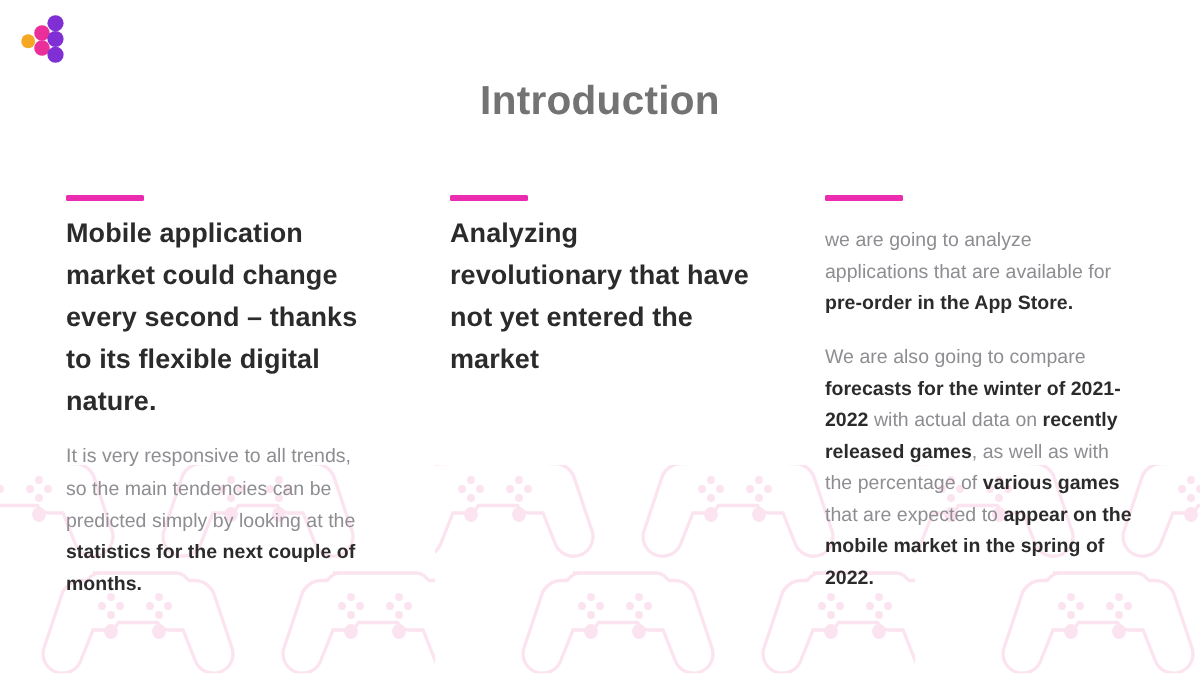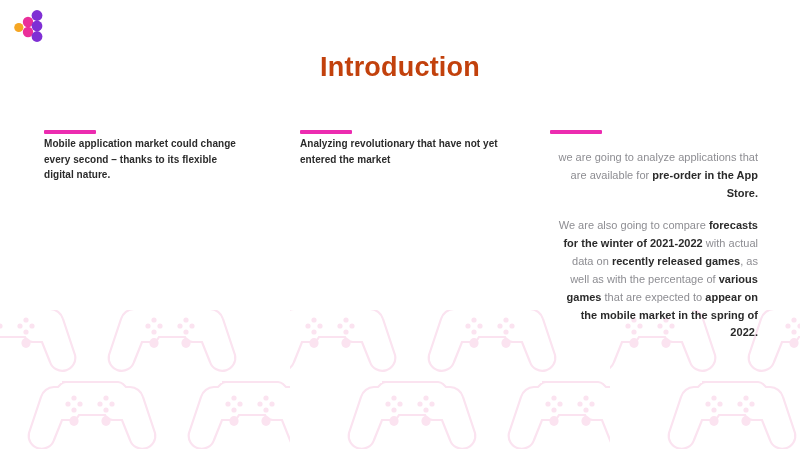--- a/index.html
+++ b/index.html
@@ -46,21 +46,21 @@
 
   
   .slide-title {
     position: absolute;
     left: 0;
     top: 52px;
     width: 800px;
     text-align: center;
     font-size: 27px;
     font-weight: bold;
-    color: #c2410c;
+    color: #737373;
     letter-spacing: 0.2px;
     z-index: 4;
   }
 
   
   .columns {
     position: absolute;
     left: 0;
     top: 130px;
     width: 800px;
@@ -76,35 +76,34 @@
   .col-2 { left: 550px; width: 208px; }
 
   .accent-bar {
     width: 52px;
     height: 4px;
     background: #ec2cb0;
     border-radius: 1px;
   }
 
   .col-heading {
-    margin-top: 2px;
-    font-size: 10px;
+    margin-top: 8px;
+    font-size: 18px;
     font-weight: bold;
     line-height: 1.55;
     color: #2b2b2b;
     letter-spacing: 0.05px;
   }
 
   .col-body {
     margin-top: 12px;
-    font-size: 11px;
+    font-size: 13px;
     line-height: 1.62;
     color: #8d8d92;
     letter-spacing: 0.02px;
-    text-align: right;
   }
   .col-body + .col-body {
     margin-top: 13px;
   }
   .col-body .em {
     color: #2b2b2b;
     font-weight: bold;
   }
 
   
@@ -153,20 +152,21 @@
     <circle cx="23" cy="28.5" r="5.4" fill="#7f2fd4"></circle>
   </svg>
 
   <div class="slide-title">Introduction</div>
 
   <div class="columns">
 
     <div class="col col-0">
       <div class="accent-bar"></div>
       <div class="col-heading">Mobile application market could change every second – thanks to its flexible digital nature.</div>
+      <div class="col-body"><span>It is very responsive to all trends, so the main tendencies can be predicted simply by looking at the </span><span class="em">statistics for the next couple of months.</span></div>
     </div>
 
     <div class="col col-1">
       <div class="accent-bar"></div>
       <div class="col-heading">Analyzing revolutionary that have not yet entered the market</div>
     </div>
 
     <div class="col col-2">
       <div class="accent-bar"></div>
       <div class="col-body"><span>we are going to analyze applications that are available for </span><span class="em">pre-order in the App Store.</span></div>

